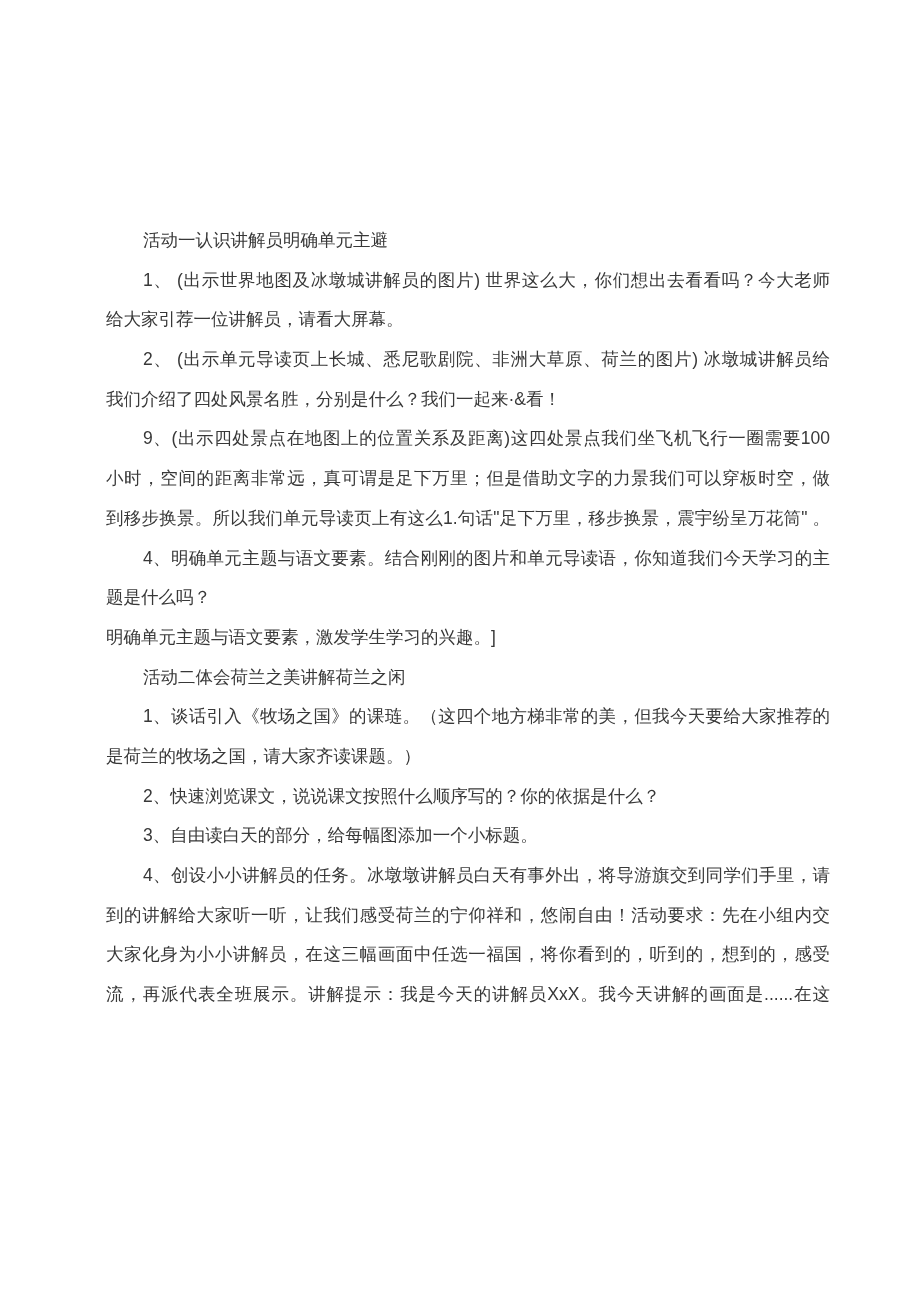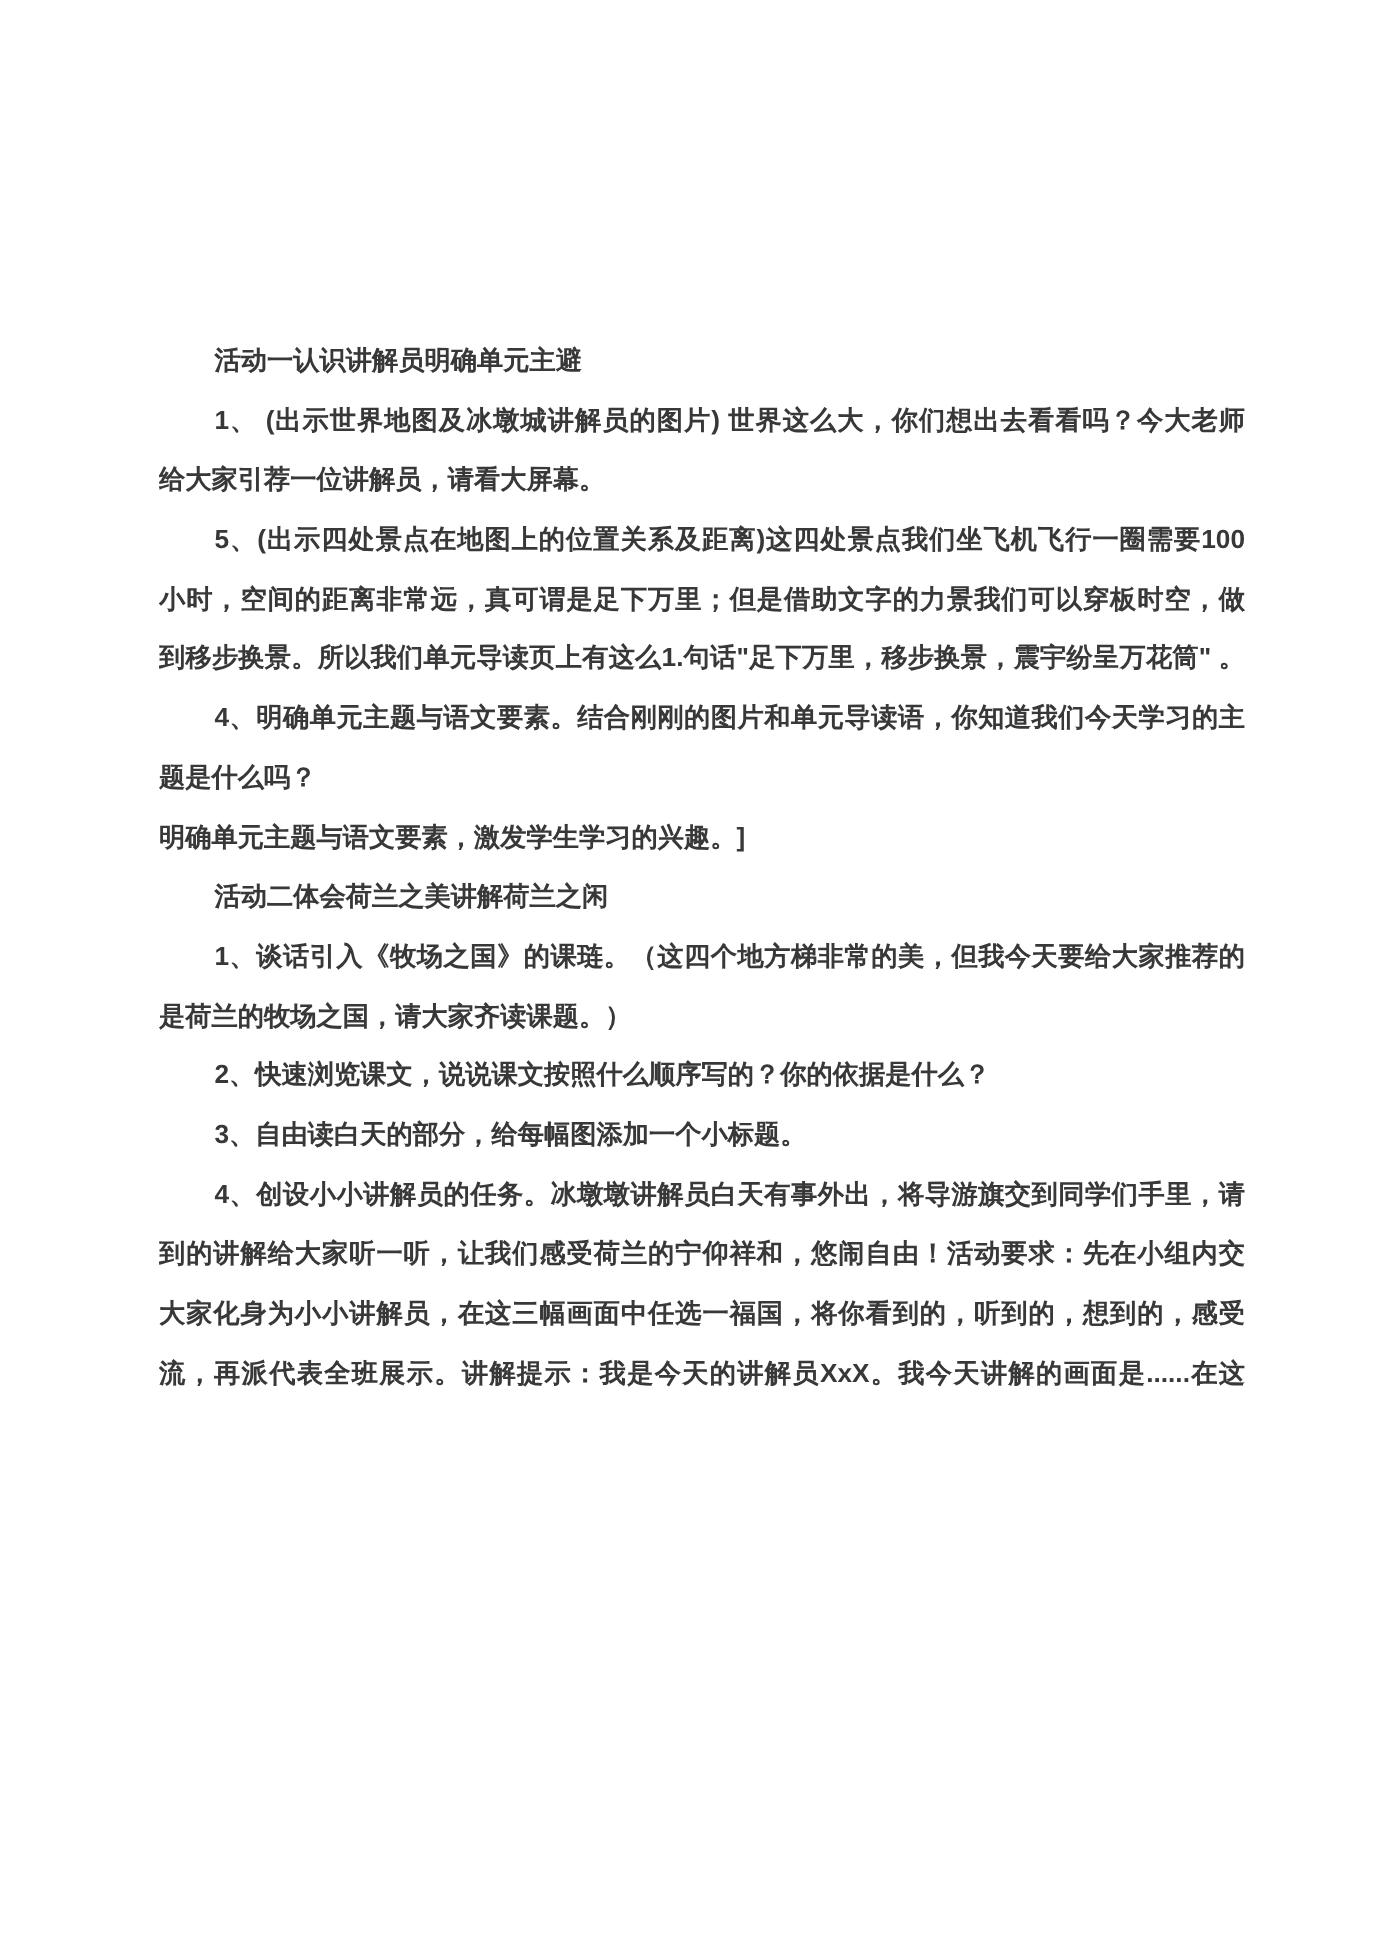--- a/index.html
+++ b/index.html
@@ -18,21 +18,21 @@
     overflow: hidden;
   }
   .doc {
     position: absolute;
     left: 106px;
     top: 221px;
     width: 724px;
     font-size: 17.5px;
     color: #383838;
   }
-  .para { margin: 0; padding: 0; font-weight: bold; }
+  .para { margin: 0; padding: 0; }
   .line {
     height: 39.7px;
     line-height: 39.7px;
     overflow: hidden;
     text-align: justify;
     text-align-last: left;
     white-space: normal;
   }
   .line.just { text-align-last: justify; }
   .line.indent { text-indent: 37px; }
@@ -43,21 +43,25 @@
 <div class="page">
   <div class="doc" style="color: rgb(56, 56, 56);">
       <div class="para">
         <div class="line indent">活动一认识讲解员明确单元主避</div>
       </div>
       <div class="para">
         <div class="line indent just">1、 (出示世界地图及冰墩城讲解员的图片) 世界这么大，你们想出去看看吗？今大老师</div>
         <div class="line">给大家引荐一位讲解员，请看大屏幕。</div>
       </div>
       <div class="para">
-        <div class="line indent just">5、(出示四处景点在地图上的位置关系及距离)这四处景点我们坐飞机飞行一圈需要100</div>
+        <div class="line indent just">2、 (出示单元导读页上长城、悉尼歌剧院、非洲大草原、荷兰的图片) 冰墩城讲解员给</div>
+        <div class="line">我们介绍了四处风景名胜，分别是什么？我们一起来·&amp;看！</div>
+      </div>
+      <div class="para">
+        <div class="line indent just">9、(出示四处景点在地图上的位置关系及距离)这四处景点我们坐飞机飞行一圈需要100</div>
         <div class="line just">小时，空间的距离非常远，真可谓是足下万里；但是借助文字的力景我们可以穿板时空，做</div>
         <div class="line just">到移步换景。所以我们单元导读页上有这么1.句话"足下万里，移步换景，震宇纷呈万花筒" 。</div>
       </div>
       <div class="para">
         <div class="line indent just">4、明确单元主题与语文要素。结合刚刚的图片和单元导读语，你知道我们今天学习的主</div>
         <div class="line">题是什么吗？</div>
       </div>
       <div class="para">
         <div class="line">明确单元主题与语文要素，激发学生学习的兴趣。]</div>
       </div>

